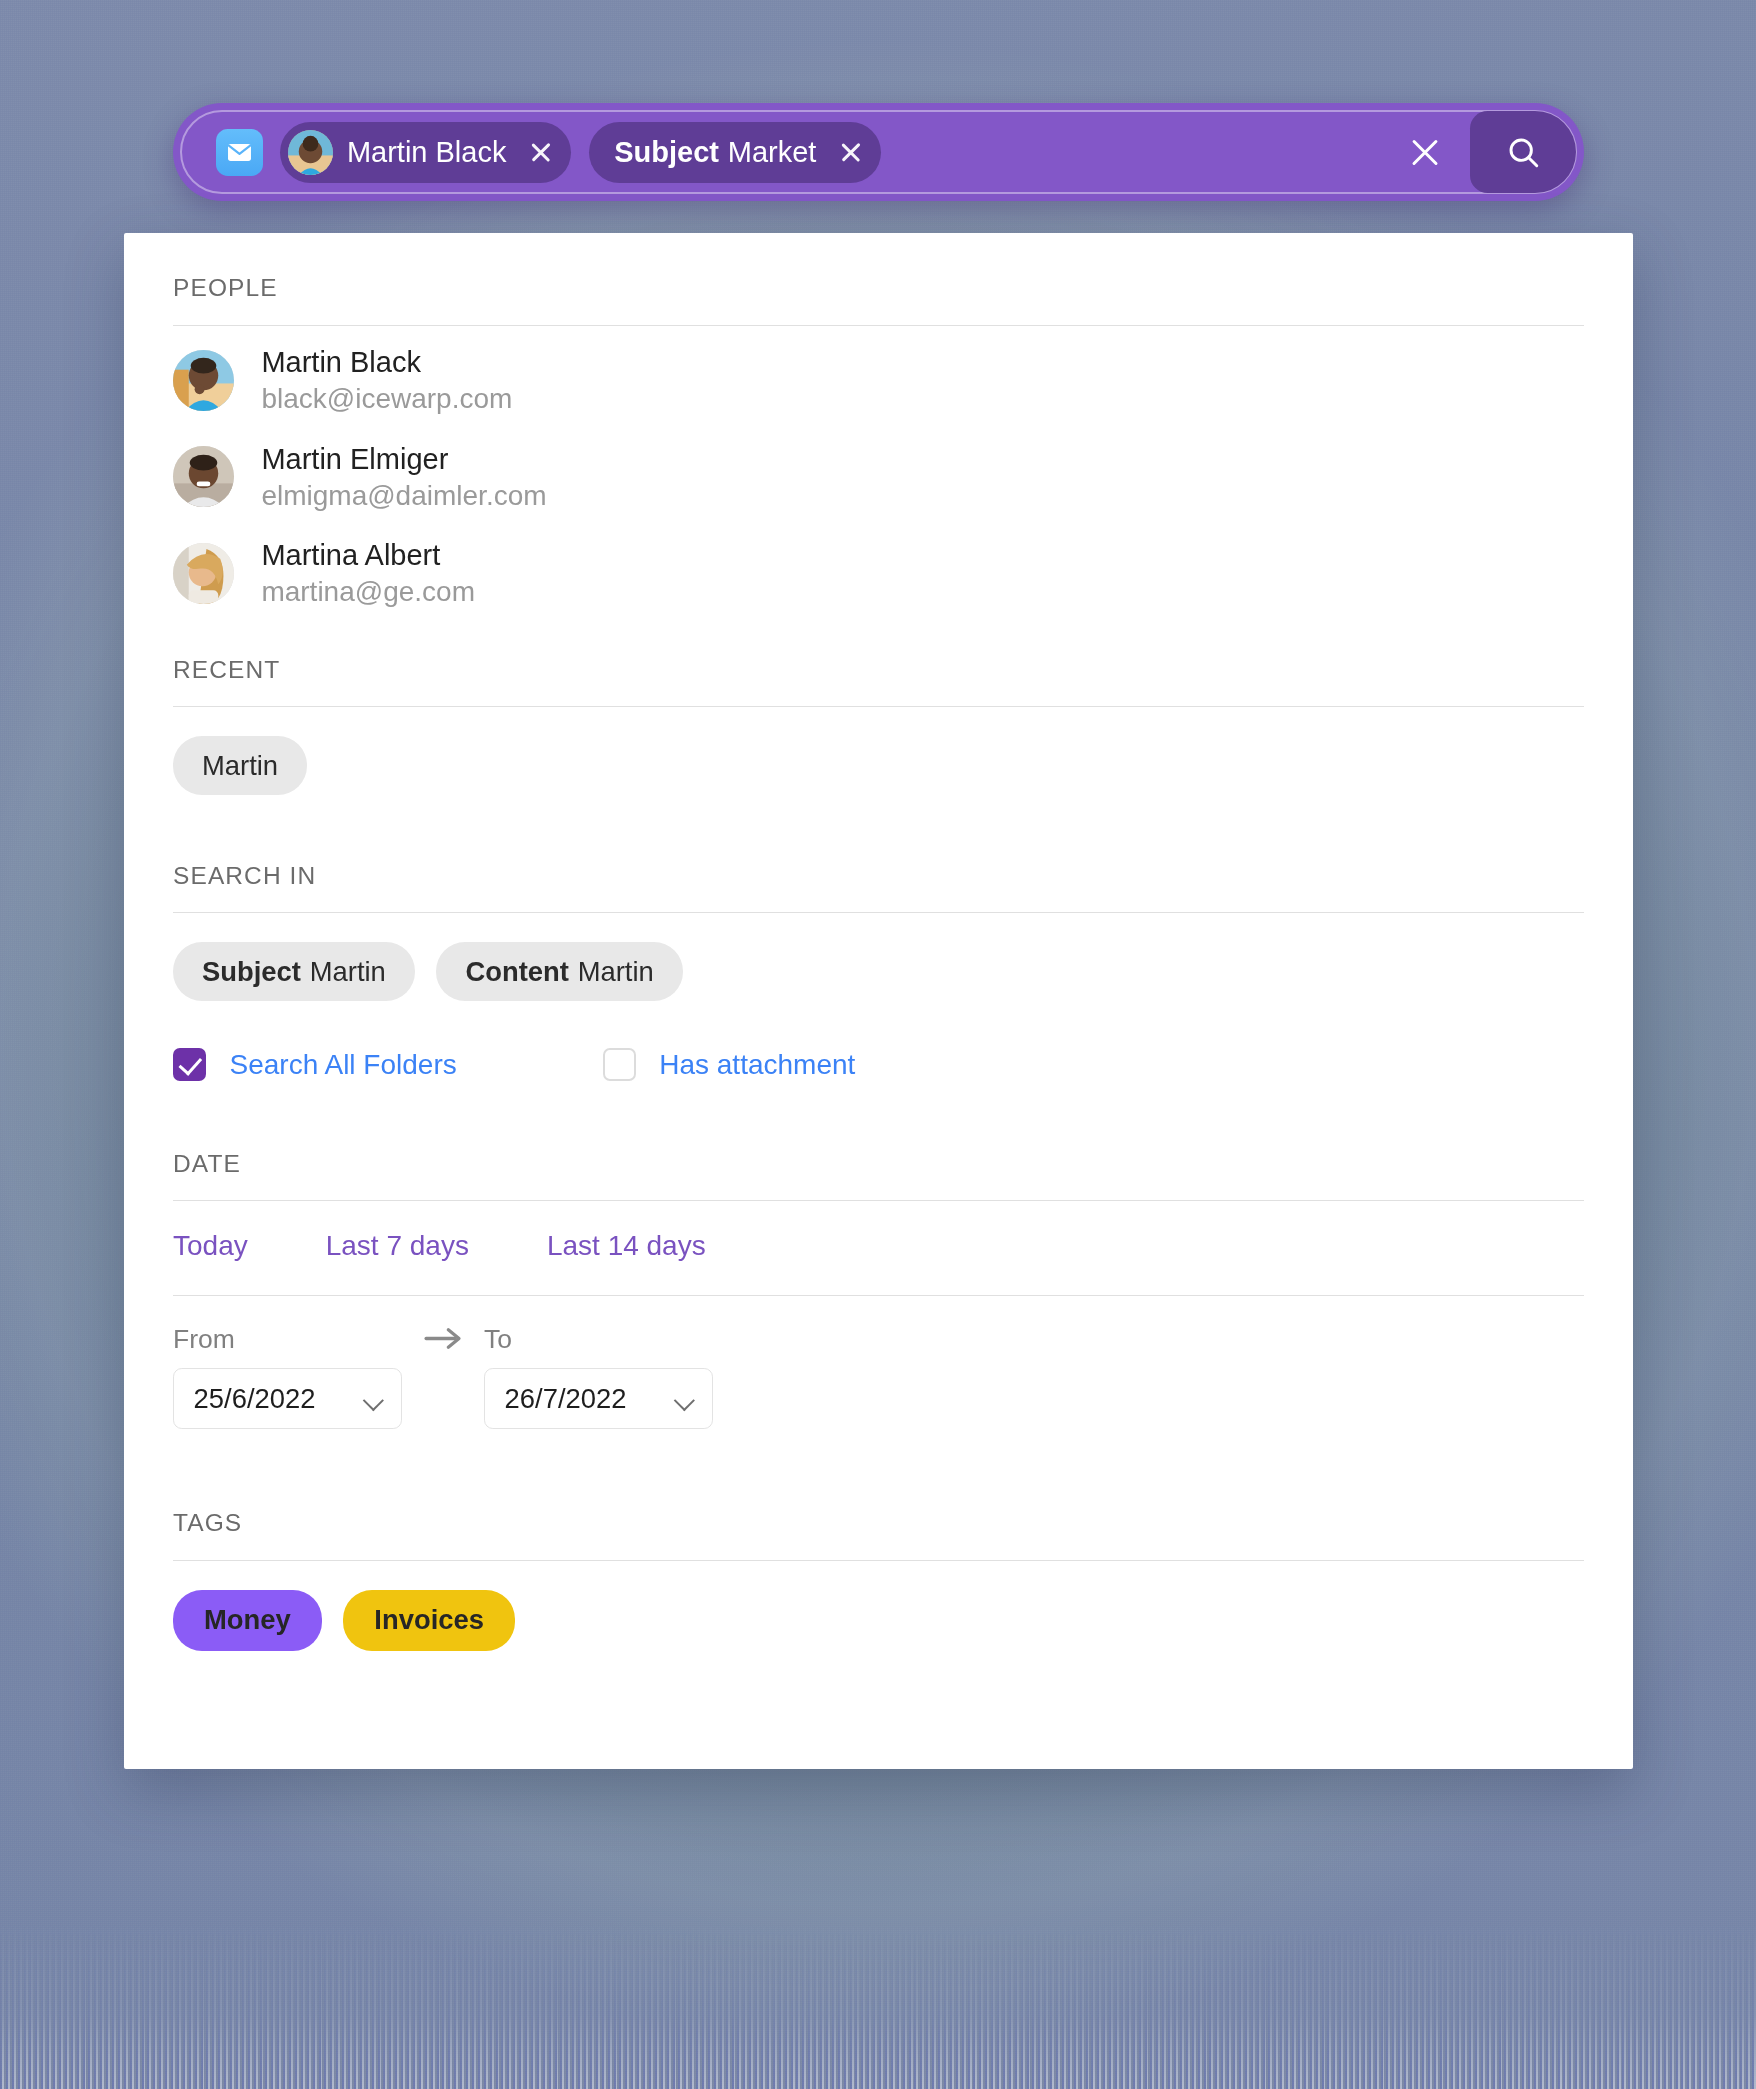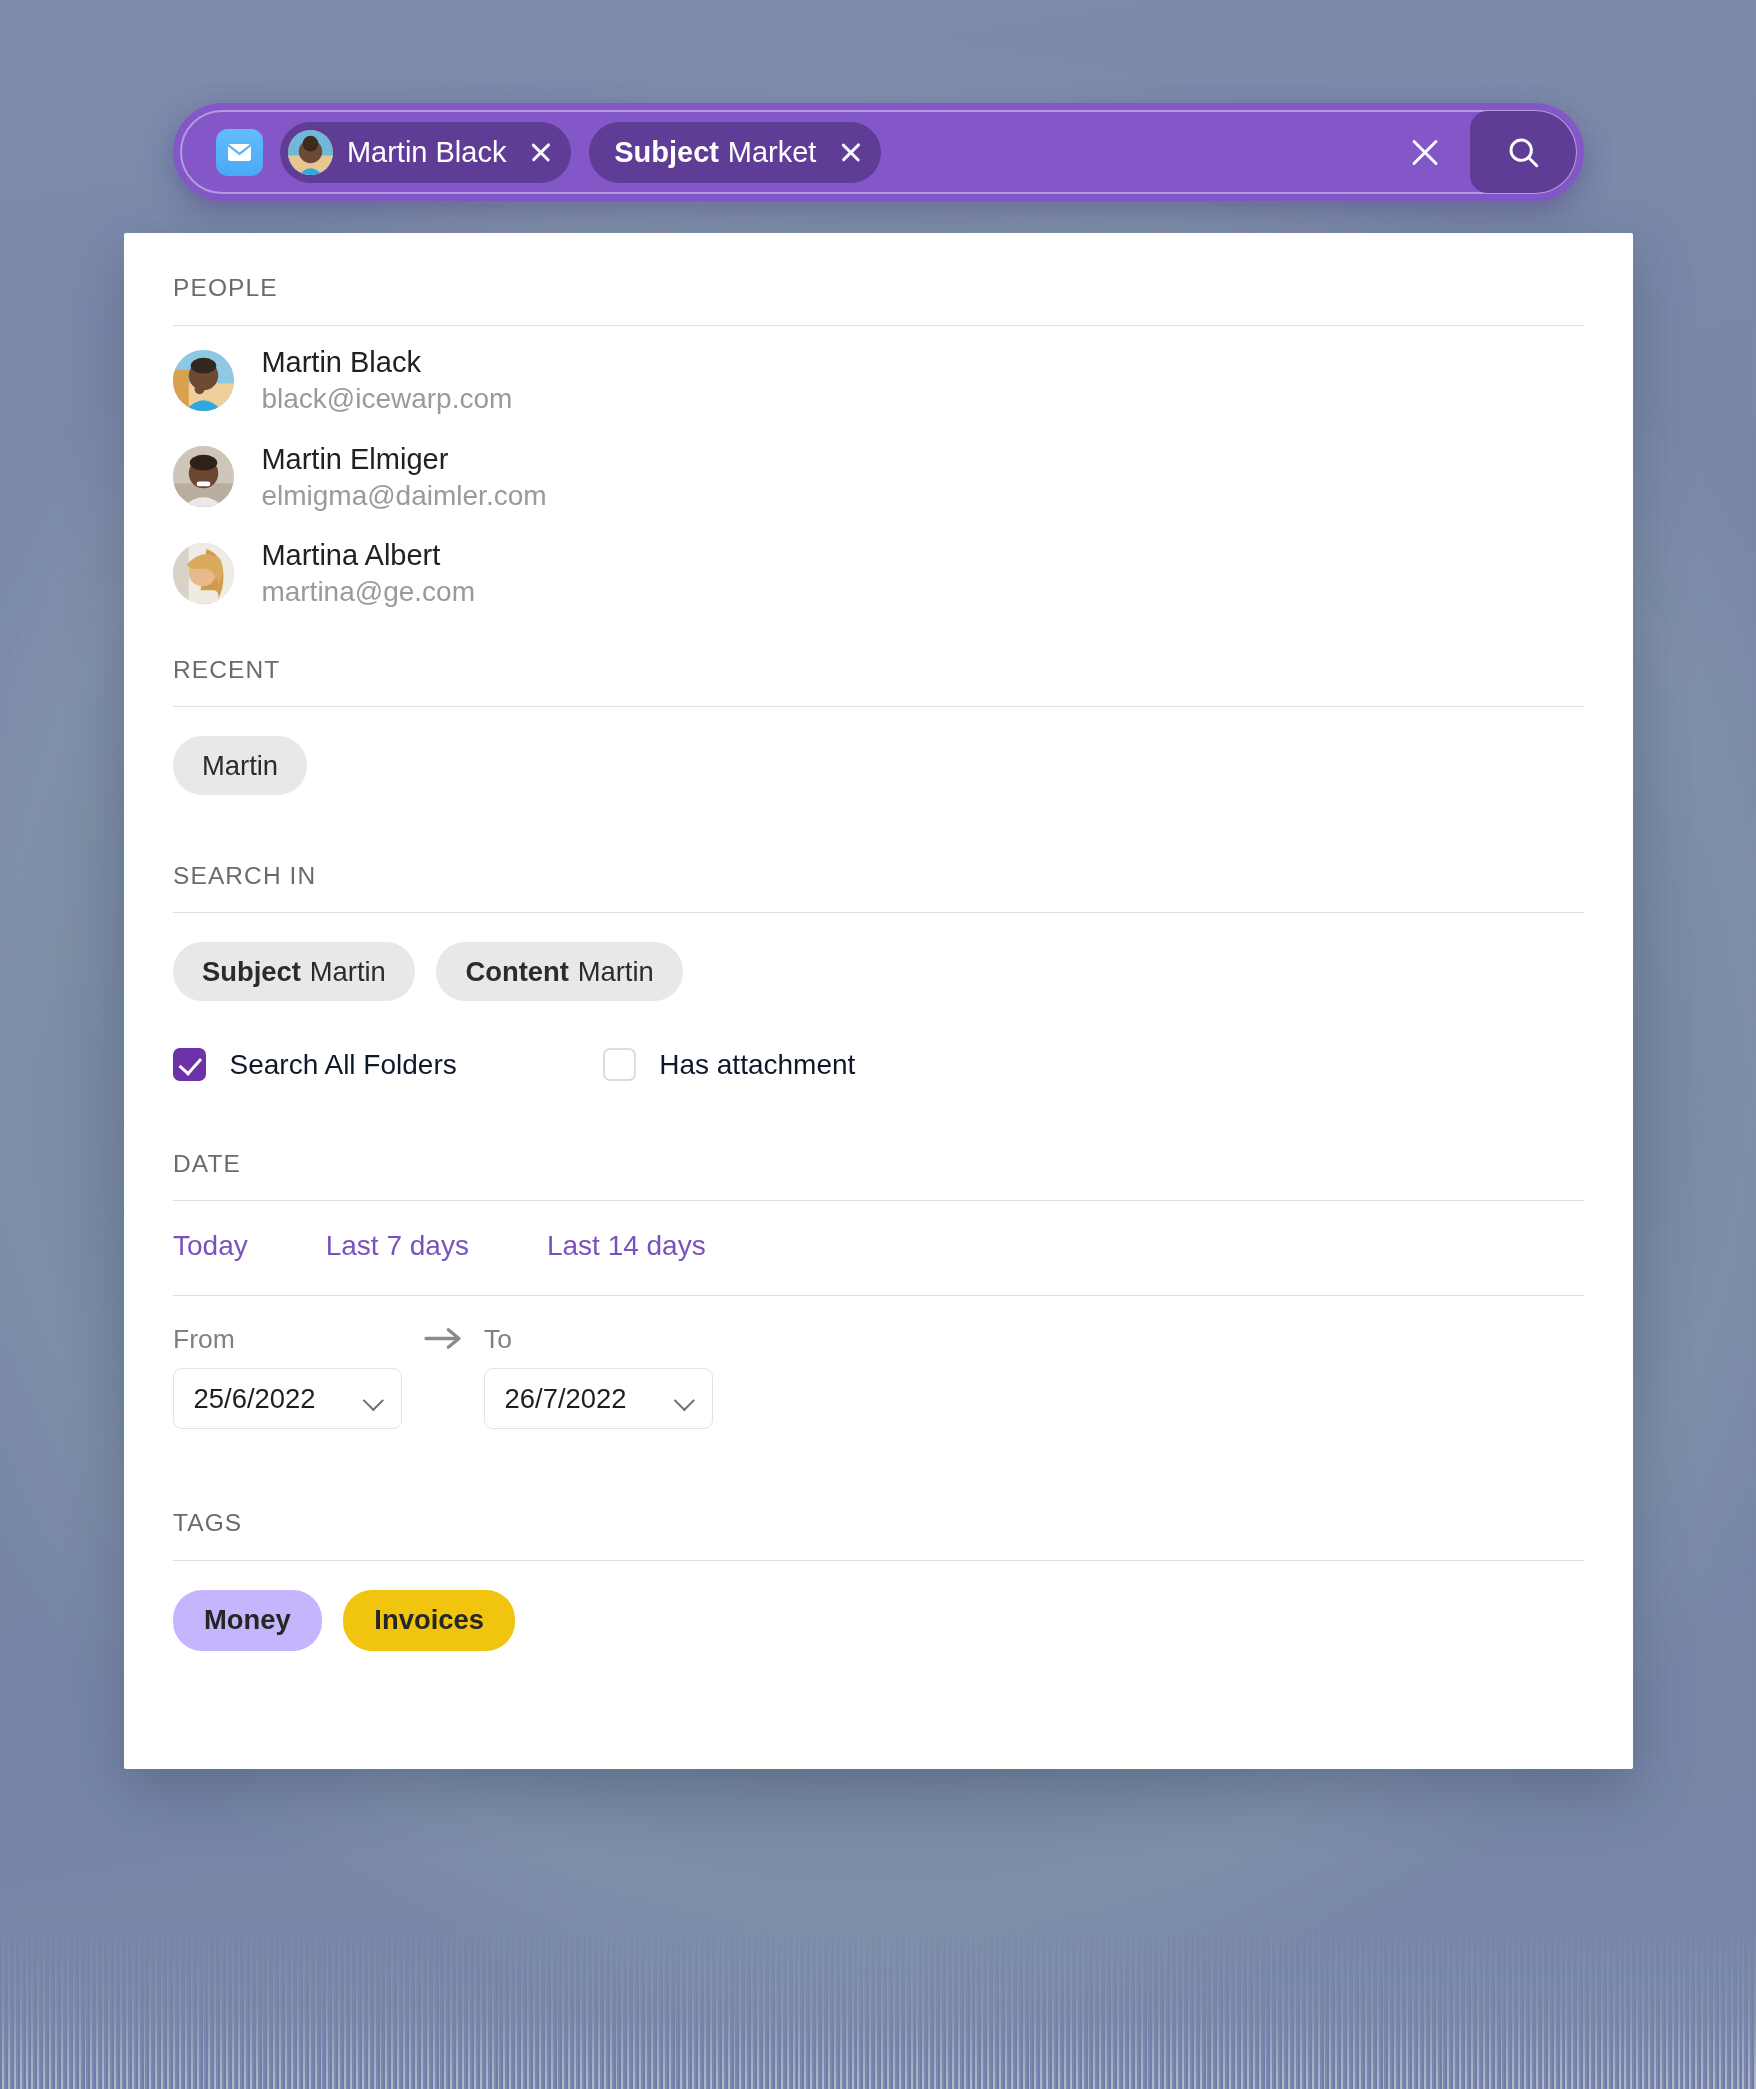--- a/index.html
+++ b/index.html
@@ -249,21 +249,21 @@
   .cbox.checked::after {
     content: "";
     position: absolute;
     left: 10.8px; top: 4.9px;
     width: 9.8px; height: 17.6px;
     border: solid #fff;
     border-width: 0 3.3px 3.3px 0;
     transform: rotate(42deg);
   }
   .cbox.unchecked { background: #fff; border: 2px solid #dcdcdc; }
-  .check-label { font-size: 28px; color: #0f172a; }
+  .check-label { font-size: 28px; color: #3b82f6; }
 
   
   .date-links {
     display: flex;
     align-items: center;
     padding: 29px 0 33px 0;
   }
   .date-link {
     font-size: 28px;
     color: #7a52c0;
@@ -500,21 +500,21 @@
       <div class="date-select">
         <span>26/7/2022</span>
         <span class="chev"></span>
       </div>
     </div>
   </div>
 
   <div class="section-title">TAGS</div>
   <div class="section-rule"></div>
   <div class="tag-row">
-    <div class="tag" style="background: #c4b5fd;">
+    <div class="tag" style="background: #8b5cf6;">
       <span>Money</span>
     </div>
     <div class="tag" style="background: rgb(240, 196, 15);">
       <span>Invoices</span>
     </div>
   </div>
 
 </div>
 
 

